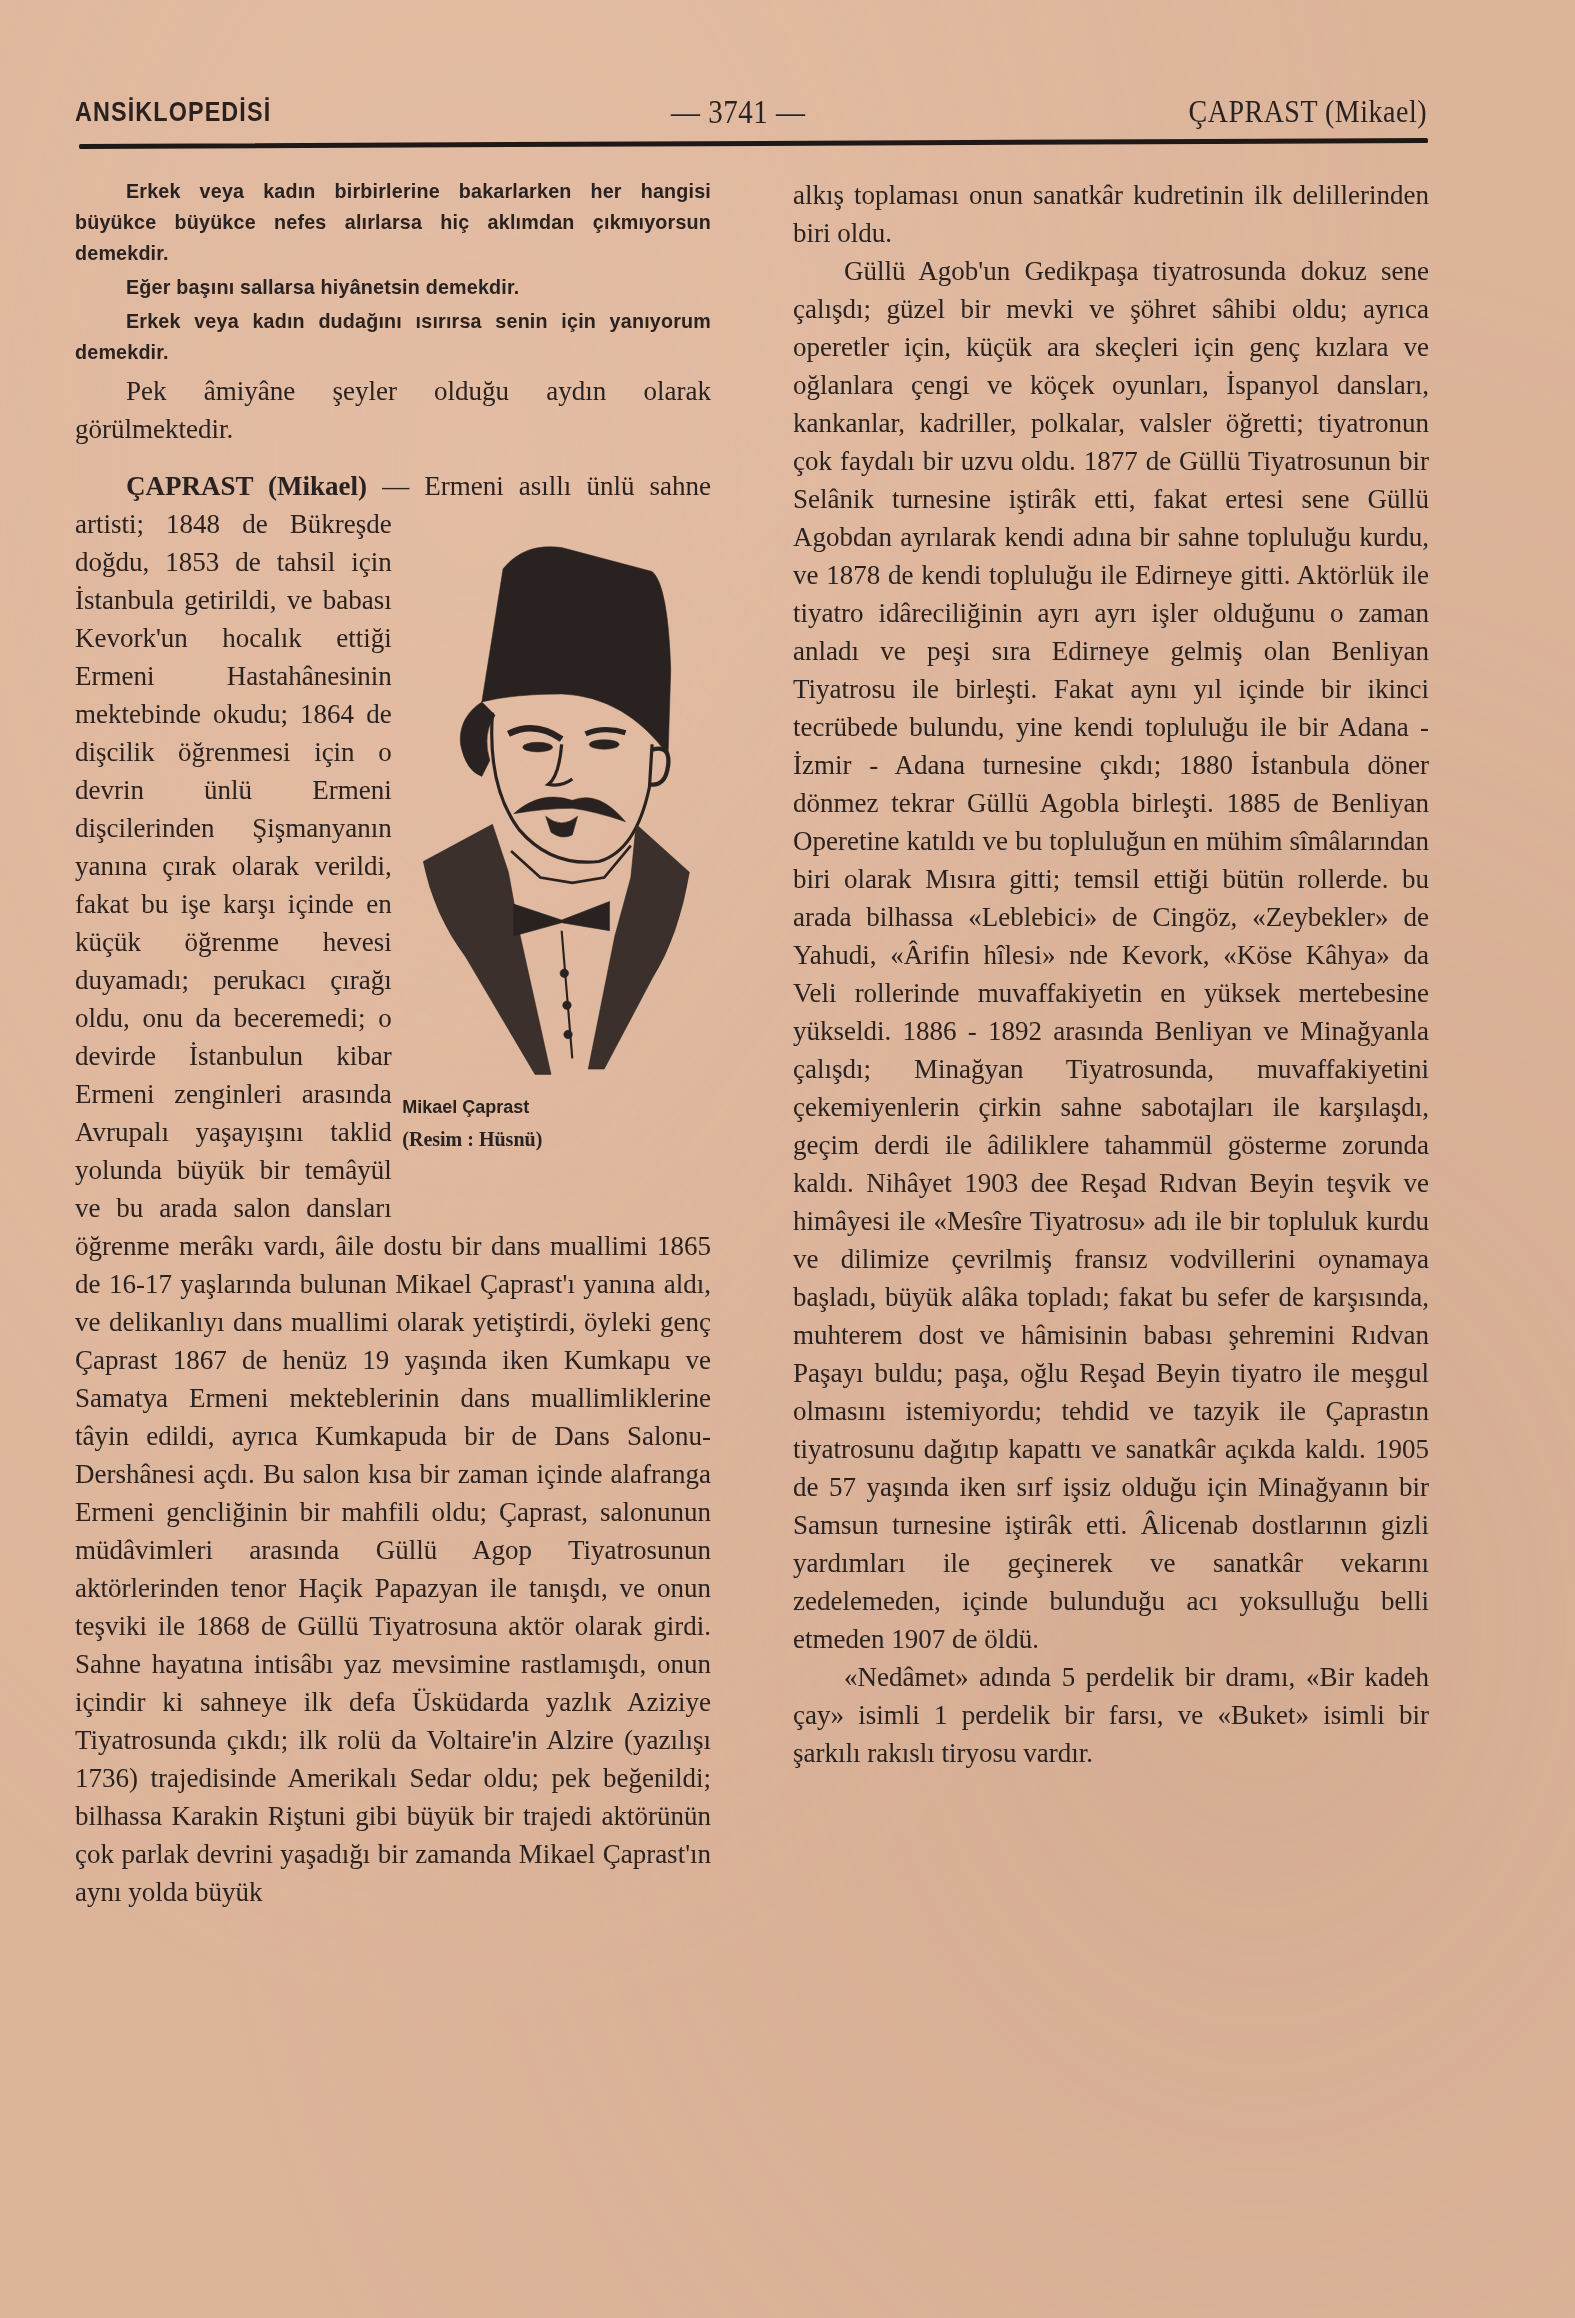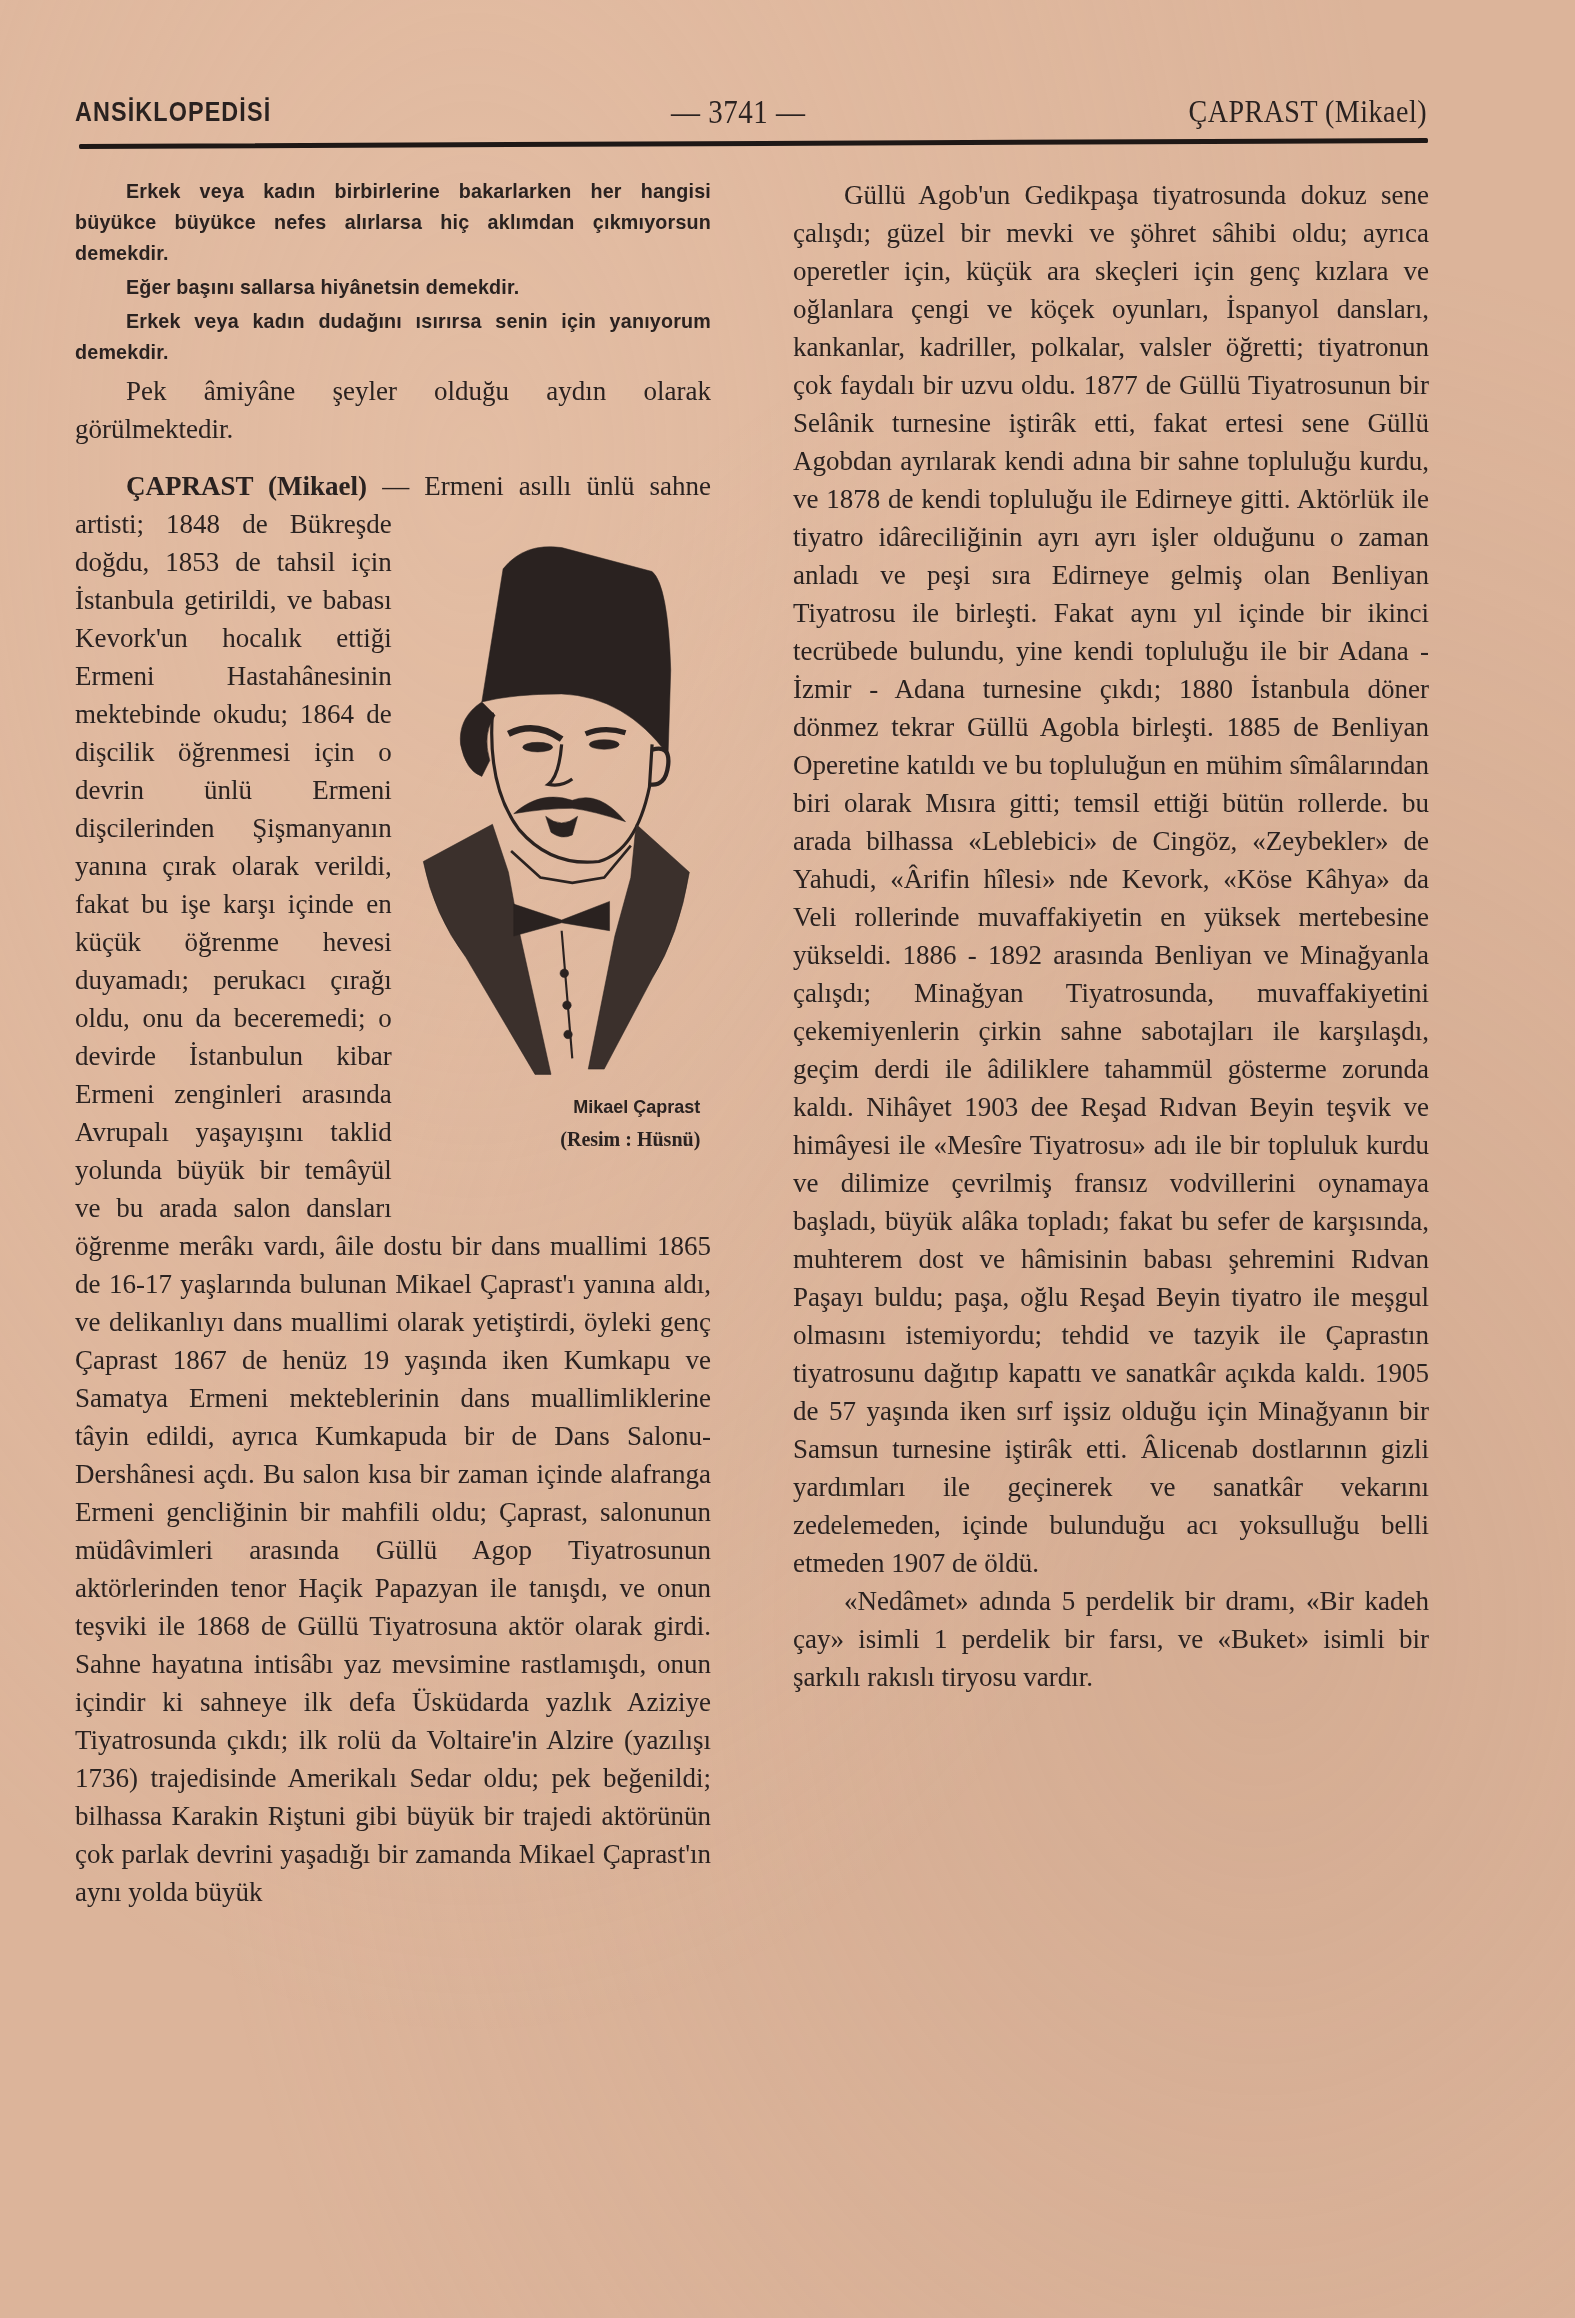--- a/index.html
+++ b/index.html
@@ -39,21 +39,21 @@
     font-size: 27px; line-height: 38px; text-align: justify; margin: 0;
     hyphens: manual;
   }
   .lead-term { font-weight: bold; }
   .float-fig {
     float: right; width: 314px; height: 687px; margin: 5.3px -5.3px 0 10.6px;
     position: relative; shape-outside: margin-box;
   }
   .figure-art { position: absolute; left: 0; top: 0; width: 298px; height: 586px; }
   .caption {
-    position: absolute; left: 0; width: 298px; text-align: right;
+    position: absolute; left: 0; width: 298px; text-align: left;
     font-family: "Liberation Sans", sans-serif; font-weight: bold; font-size: 18px;
   }
   .cap1 { top: 578px; }
   .cap2 { top: 610px; font-family: "Liberation Serif", serif; font-size: 20px; }
 </style>
 </head>
 <body>
 
 <div class="header">
   <span class="hdr-left">ANSİKLOPEDİSİ</span>
@@ -108,16 +108,17 @@
         </g>
       </svg>
       <span class="caption cap1">Mikael Çaprast</span>
       <span class="caption cap2">(Resim : Hüsnü)</span>
     </span>
     <span>Ermeni asıllı ünlü sahne artisti; 1848 de Bükreşde doğdu, 1853 de tahsil için İstanbula getirildi, ve babası Kevork'un hocalık ettiği Ermeni Hastahânesinin mektebinde okudu; 1864 de dişcilik öğrenmesi için o devrin ünlü Ermeni dişcilerinden Şişmanyanın yanına çırak olarak verildi, fakat bu işe karşı içinde en küçük öğrenme hevesi duyamadı; perukacı çırağı oldu, onu da beceremedi; o devirde İstanbulun kibar Ermeni zenginleri arasında Avrupalı yaşayışını taklid yolunda büyük bir temâyül ve bu arada salon dansları öğrenme merâkı vardı, âile dostu bir dans muallimi 1865 de 16-17 yaşlarında bulunan Mikael Çaprast'ı yanına aldı, ve delikanlıyı dans muallimi olarak yetiştirdi, öyleki genç Çaprast 1867 de henüz 19 yaşında iken Kumkapu ve Samatya Ermeni mekteblerinin dans muallimliklerine tâyin edildi, ayrıca Kumkapuda bir de Dans Salonu-Dershânesi açdı. Bu salon kısa bir zaman içinde alafranga Ermeni gencliğinin bir mahfili oldu; Çaprast, salonunun müdâvimleri arasında Güllü Agop Tiyatrosunun aktörlerinden tenor Haçik Papazyan ile tanışdı, ve onun teşviki ile 1868 de Güllü Tiyatrosuna aktör olarak girdi. Sahne hayatına intisâbı yaz mevsimine rastlamışdı, onun içindir ki sahneye ilk defa Üsküdarda yazlık Aziziye Tiyatrosunda çıkdı; ilk rolü da Voltaire'in Alzire (yazılışı 1736) trajedisinde Amerikalı Sedar oldu; pek beğenildi; bilhassa Karakin Riştuni gibi büyük bir trajedi aktörünün çok parlak devrini yaşadığı bir zamanda Mikael Çaprast'ın aynı yolda büyük</span>
   </p>
 </div>
 
 <div class="col col-right">
+  <p class="para">alkış toplaması onun sanatkâr kudretinin ilk delillerinden biri oldu.</p>
   <p class="para"><span class="ind"></span><span>Güllü Agob'un Gedikpaşa tiyatrosunda dokuz sene çalışdı; güzel bir mevki ve şöhret sâhibi oldu; ayrıca operetler için, küçük ara skeçleri için genç kızlara ve oğlanlara çengi ve köçek oyunları, İspanyol dansları, kankanlar, kadriller, polkalar, valsler öğretti; tiyatronun çok faydalı bir uzvu oldu. 1877 de Güllü Tiyatrosunun bir Selânik turnesine iştirâk etti, fakat ertesi sene Güllü Agobdan ayrılarak kendi adına bir sahne topluluğu kurdu, ve 1878 de kendi topluluğu ile Edirneye gitti. Aktörlük ile tiyatro idâreciliğinin ayrı ayrı işler olduğunu o zaman anladı ve peşi sıra Edirneye gelmiş olan Benliyan Tiyatrosu ile birleşti. Fakat aynı yıl içinde bir ikinci tecrübede bulundu, yine kendi topluluğu ile bir Adana - İzmir - Adana turnesine çıkdı; 1880 İstanbula döner dönmez tekrar Güllü Agobla birleşti. 1885 de Benliyan Operetine katıldı ve bu topluluğun en mühim sîmâlarından biri olarak Mısıra gitti; temsil ettiği bütün rollerde. bu arada bilhassa «Leblebici» de Cingöz, «Zeybekler» de Yahudi, «Ârifin hîlesi» nde Kevork, «Köse Kâhya» da Veli rollerinde muvaffakiyetin en yüksek mertebesine yükseldi. 1886 - 1892 arasında Benliyan ve Minağyanla çalışdı; Minağyan Tiyatrosunda, muvaffakiyetini çekemiyenlerin çirkin sahne sabotajları ile karşılaşdı, geçim derdi ile âdiliklere tahammül gösterme zorunda kaldı. Nihâyet 1903 dee Reşad Rıdvan Beyin teşvik ve himâyesi ile «Mesîre Tiyatrosu» adı ile bir topluluk kurdu ve dilimize çevrilmiş fransız vodvillerini oynamaya başladı, büyük alâka topladı; fakat bu sefer de karşısında, muhterem dost ve hâmisinin babası şehremini Rıdvan Paşayı buldu; paşa, oğlu Reşad Beyin tiyatro ile meşgul olmasını istemiyordu; tehdid ve tazyik ile Çaprastın tiyatrosunu dağıtıp kapattı ve sanatkâr açıkda kaldı. 1905 de 57 yaşında iken sırf işsiz olduğu için Minağyanın bir Samsun turnesine iştirâk etti. Âlicenab dostlarının gizli yardımları ile geçinerek ve sanatkâr vekarını zedelemeden, içinde bulunduğu acı yoksulluğu belli etmeden 1907 de öldü.</span></p>
   <p class="para"><span class="ind"></span><span>«Nedâmet» adında 5 perdelik bir dramı, «Bir kadeh çay» isimli 1 perdelik bir farsı, ve «Buket» isimli bir şarkılı rakıslı tiryosu vardır.</span></p>
 </div>
 
 
 </body></html>

